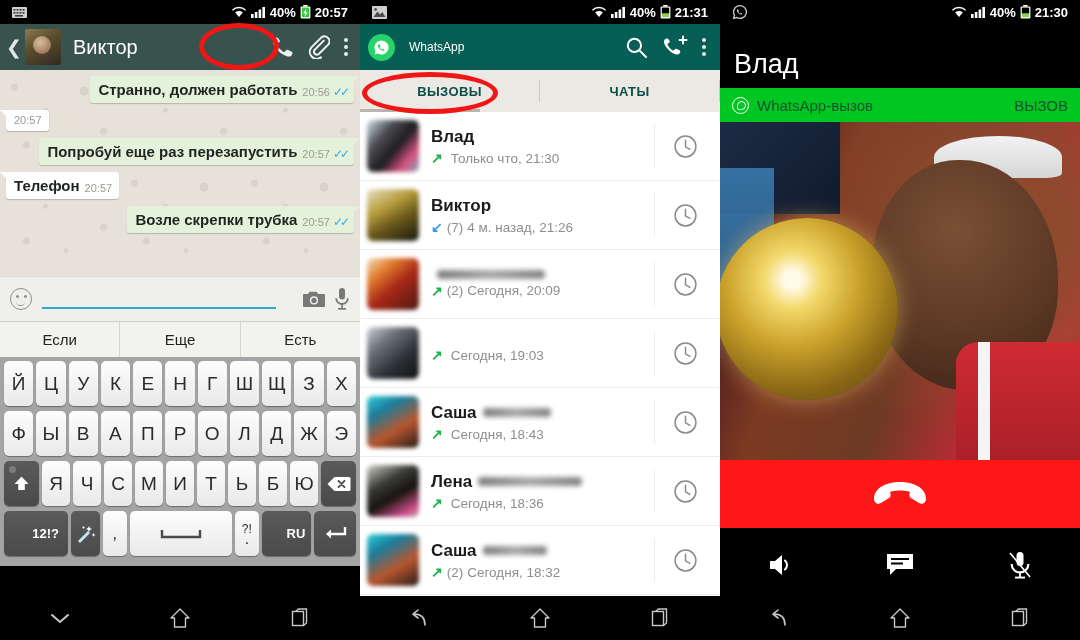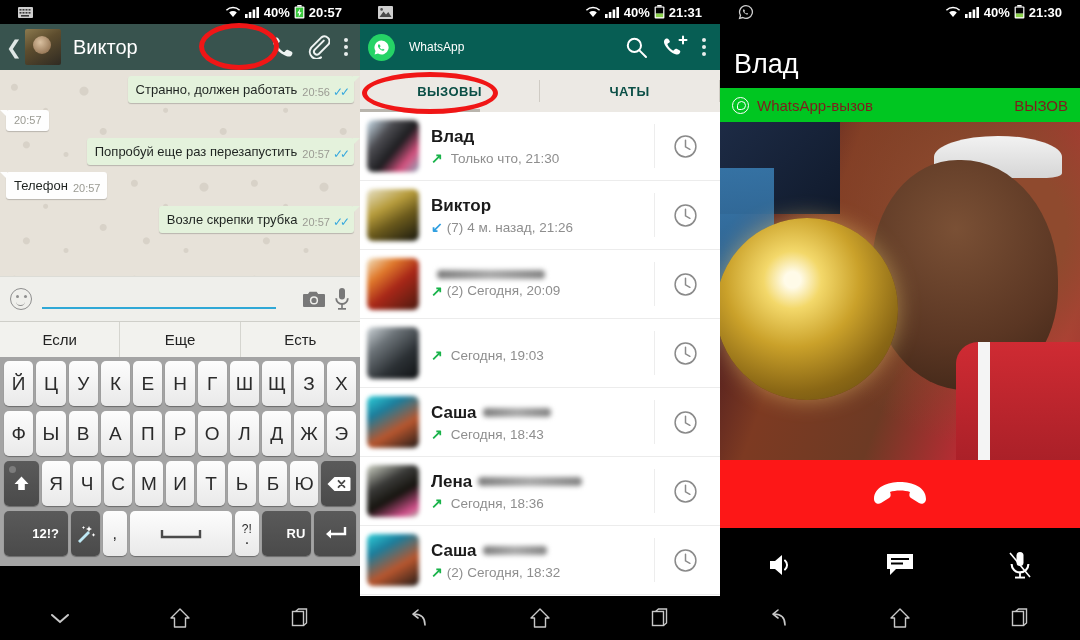--- a/index.html
+++ b/index.html
@@ -3,21 +3,21 @@
 <meta charset="utf-8">
 <style>
   * { box-sizing: border-box; margin:0; padding:0; }
   html,body { width:1080px; height:640px; background:#000; overflow:hidden;
               font-family:"Liberation Sans", sans-serif; }
   .stage { position:relative; width:1080px; height:640px; display:flex; }
   .panel { position:relative; width:360px; height:640px; overflow:hidden; background:#000; }
 
   
   .statusbar { height:24px; background:#000; display:flex; align-items:center;
-               padding:0 18px; color:#fff; font-size:13px; font-weight:bold; }
+               padding:0 12px; color:#fff; font-size:13px; font-weight:bold; }
   .sb-left { display:flex; align-items:center; gap:4px; flex:1; }
   .sb-right { display:flex; align-items:center; gap:4px; }
   .sb-text { font-size:13px; color:#fff; letter-spacing:0; }
 
   svg { display:block; }
 
   
   .chat-header { height:46px; background:#38534e; display:flex; align-items:center;
                  padding:0 6px; gap:6px; }
   .back-arrow { color:#dfe7e5; font-size:19px; width:13px; text-align:center; }
@@ -45,21 +45,21 @@
       background-size:120px 96px; }
   .msg-row { position:relative; display:flex; margin-bottom:7px; z-index:2; }
   .msg-row.out { justify-content:flex-end; }
   .msg-row.in  { justify-content:flex-start; }
   .bubble { position:relative; max-width:84%; border-radius:3px; padding:4px 7px 4px 8px;
             box-shadow:0 1px 1px rgba(0,0,0,.20); display:flex; align-items:flex-end;
             flex-wrap:wrap; gap:5px; }
   .bubble.out { background:#e4f2dc; }
   .bubble.in  { background:#fefefe; }
   .bubble.wide { max-width:92%; }
-  .btext { font-size:13px; color:#1f2421; line-height:19px; }
+  .btext { font-size:15px; color:#1f2421; line-height:19px;font-weight:bold; }
   .bmeta { display:flex; align-items:center; gap:3px; margin-left:auto; padding-bottom:1px; }
   .btime { font-size:11px; color:#9b9b93; }
   .ticks { color:#39a9dd; font-size:12px; line-height:10px; letter-spacing:-3px; }
   .bubble.out::after { content:""; position:absolute; right:-6px; top:0; width:0; height:0;
       border-top:7px solid #e4f2dc; border-right:7px solid transparent; }
   .bubble.in::after { content:""; position:absolute; left:-6px; top:0; width:0; height:0;
       border-top:7px solid #fefefe; border-left:7px solid transparent; }
 
   
   .input-bar { height:45px; background:#efefeb; display:flex; align-items:center;
@@ -122,21 +122,21 @@
   .arr { font-size:14px; font-weight:bold; line-height:12px; }
   .arr.out { color:#19b34a; }
   .arr.in  { color:#2f9fe0; }
   .c-right { width:62px; display:flex; align-items:center; justify-content:center;
              border-left:1px solid #ededed; height:44px; flex:none; }
 
   
   .call-top { height:64px; background:#000; display:flex; align-items:flex-end; padding:0 0 8px 14px; }
   .call-name { color:#fff; font-size:27px; }
   .call-banner { height:34px; background:#00c621; display:flex; align-items:center;
-                 padding:0 12px; color:#7f1d1d; }
+                 padding:0 12px; color:#14532d; }
   .cb-left { display:flex; align-items:center; gap:8px; flex:1; font-size:15px; }
   .cb-right { font-size:15px; }
   .cb-logo { width:17px; height:17px; border-radius:50%; border:1.7px solid #fff; position:relative; }
   .cb-logo::after { content:""; position:absolute; left:3.5px; top:3px; width:7px; height:7px;
                     border:1.6px solid #fff; border-radius:50% 50% 50% 2px; }
   .photo { height:338px; position:relative; overflow:hidden;
            background:#2b1d16; }
   .ph-bg { position:absolute; inset:0;
      background:
        radial-gradient(circle at 78% 32%, #8f4a2e 0 18%, transparent 60%),

